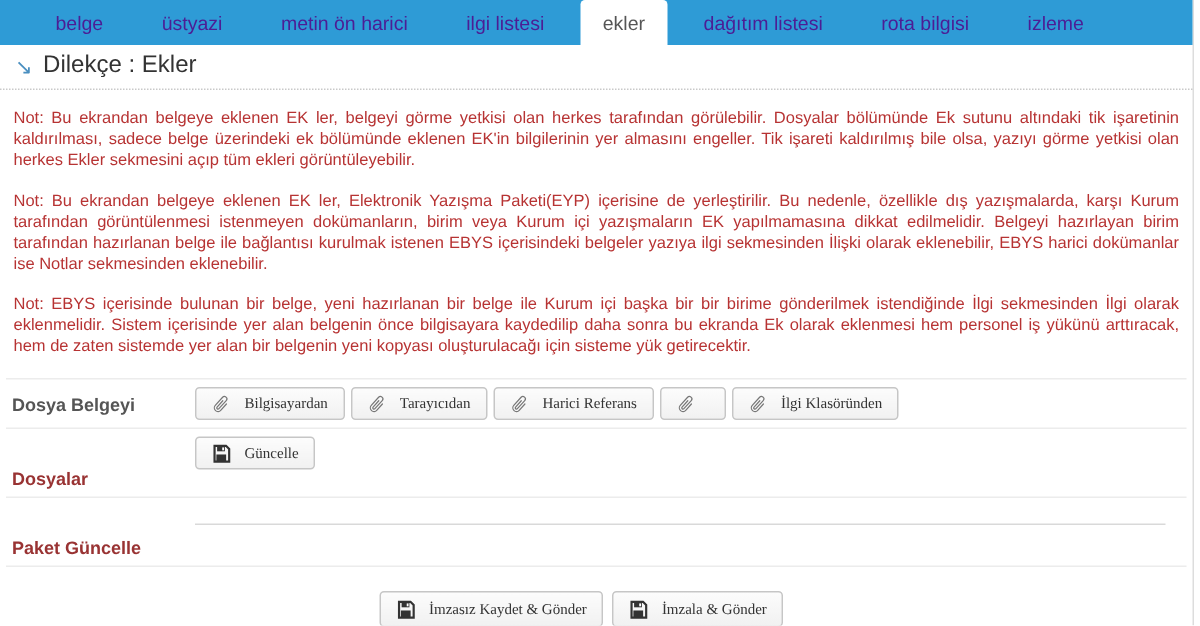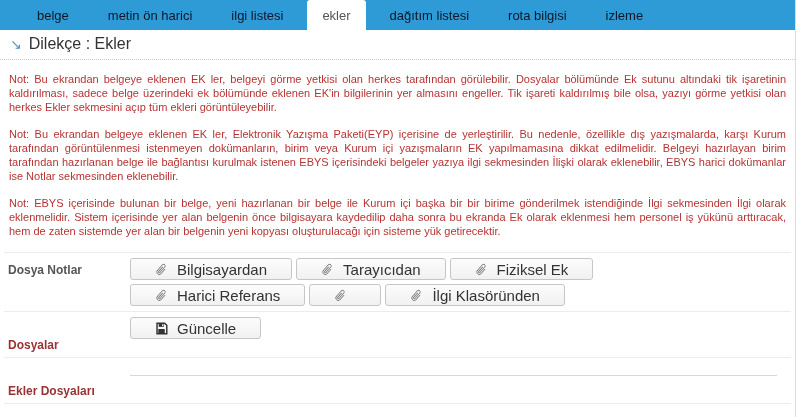--- a/index.html
+++ b/index.html
@@ -13,21 +13,21 @@
 
   
   .tabbar {
     height: 30px;
     background: #2e9bd6;
     display: flex;
     align-items: stretch;
     padding-left: 22px;
   }
   .tab {
-    color: #0f172a;
+    color: #4c1d95;
     font-size: 13px;
     padding: 0 15px;
     display: flex;
     align-items: center;
     margin-right: 9px;
     cursor: pointer;
     white-space: nowrap;
   }
   .tab.active {
     background: #fff;
@@ -69,44 +69,45 @@
   }
   .flabel.gray { color: #555; }
   .flabel.red  { color: #993333; margin-top: 16px; }
 
   .btn {
     display: inline-flex;
     align-items: center;
     background: linear-gradient(#fcfcfc, #f1f1f1);
     border: 1px solid #c6c6c6;
     border-radius: 3px;
-    font-family: Liberation Sans, sans-serif;
-    font-size: 15px;
+    font-family: Liberation Serif, serif;
+    font-size: 10px;
     color: #333;
-    padding: 3px 24px;
+    padding: 3px 10px;
     height: 22px;
     cursor: pointer;
     white-space: nowrap;
   }
   .btn .icon { display: inline-flex; margin-right: 9px; }
   .btn-wrap { display: flex; flex-wrap: wrap; gap: 4px; max-width: 590px; }
 
   .paket-line { flex: 1; border-top: 1px solid #d9d9d9; margin: 12px 10px 0 0; }
 
   
   .actions1 { display: flex; gap: 6px; margin: 16px 0 2px 253px; }
   .actions1 .btn { height: 24px; }
 </style>
 </head>
 <body>
 
 <div class="page">
 
   <div class="tabbar">
     <div class="tab">belge</div>
+    <div class="tab">üstyazi</div>
     <div class="tab">metin ön harici</div>
     <div class="tab">ilgi listesi</div>
     <div class="tab active">ekler</div>
     <div class="tab">dağıtım listesi</div>
     <div class="tab">rota bilgisi</div>
     <div class="tab">izleme</div>
   </div>
 
   <div class="titlebar">
     <span class="title-arrow">↘</span>
@@ -115,45 +116,37 @@
 
   <div class="notes">
     <p class="note">Not: Bu ekrandan belgeye eklenen EK ler, belgeyi görme yetkisi olan herkes tarafından görülebilir. Dosyalar bölümünde Ek sutunu altındaki tik işaretinin kaldırılması, sadece belge üzerindeki ek bölümünde eklenen EK'in bilgilerinin yer almasını engeller. Tik işareti kaldırılmış bile olsa, yazıyı görme yetkisi olan herkes Ekler sekmesini açıp tüm ekleri görüntüleyebilir.</p>
     <p class="note">Not: Bu ekrandan belgeye eklenen EK ler, Elektronik Yazışma Paketi(EYP) içerisine de yerleştirilir. Bu nedenle, özellikle dış yazışmalarda, karşı Kurum tarafından görüntülenmesi istenmeyen dokümanların, birim veya Kurum içi yazışmaların EK yapılmamasına dikkat edilmelidir. Belgeyi hazırlayan birim tarafından hazırlanan belge ile bağlantısı kurulmak istenen EBYS içerisindeki belgeler yazıya ilgi sekmesinden İlişki olarak eklenebilir, EBYS harici dokümanlar ise Notlar sekmesinden eklenebilir.</p>
     <p class="note">Not: EBYS içerisinde bulunan bir belge, yeni hazırlanan bir belge ile Kurum içi başka bir bir birime gönderilmek istendiğinde İlgi sekmesinden İlgi olarak eklenmelidir. Sistem içerisinde yer alan belgenin önce bilgisayara kaydedilip daha sonra bu ekranda Ek olarak eklenmesi hem personel iş yükünü arttıracak, hem de zaten sistemde yer alan bir belgenin yeni kopyası oluşturulacağı için sisteme yük getirecektir.</p>
   </div>
 
   <div class="sep"></div>
 
   <div class="frow">
-    <div class="flabel gray">Dosya Notlar</div>
+    <div class="flabel gray">Dosya Belgeyi</div>
     <div class="btn-wrap">
       <button class="btn">
         <span class="icon">
             <svg width="13" height="13" viewBox="0 0 16 16" style="transform:rotate(42deg)">
               <path fill="#777" d="M4.5 3a2.5 2.5 0 0 1 5 0v9a1.5 1.5 0 0 1-3 0V5a.5.5 0 0 1 1 0v7a.5.5 0 0 0 1 0V3a1.5 1.5 0 1 0-3 0v9a2.5 2.5 0 0 0 5 0V5a.5.5 0 0 1 1 0v7a3.5 3.5 0 1 1-7 0z"></path>
             </svg>
           </span>
         <span>Bilgisayardan</span>
       </button>
       <button class="btn">
         <span class="icon">
             <svg width="13" height="13" viewBox="0 0 16 16" style="transform:rotate(42deg)">
               <path fill="#777" d="M4.5 3a2.5 2.5 0 0 1 5 0v9a1.5 1.5 0 0 1-3 0V5a.5.5 0 0 1 1 0v7a.5.5 0 0 0 1 0V3a1.5 1.5 0 1 0-3 0v9a2.5 2.5 0 0 0 5 0V5a.5.5 0 0 1 1 0v7a3.5 3.5 0 1 1-7 0z"></path>
             </svg>
           </span>
         <span>Tarayıcıdan</span>
-      </button>
-      <button class="btn">
-        <span class="icon">
-            <svg width="13" height="13" viewBox="0 0 16 16" style="transform:rotate(42deg)">
-              <path fill="#777" d="M4.5 3a2.5 2.5 0 0 1 5 0v9a1.5 1.5 0 0 1-3 0V5a.5.5 0 0 1 1 0v7a.5.5 0 0 0 1 0V3a1.5 1.5 0 1 0-3 0v9a2.5 2.5 0 0 0 5 0V5a.5.5 0 0 1 1 0v7a3.5 3.5 0 1 1-7 0z"></path>
-            </svg>
-          </span>
-        <span>Fiziksel Ek</span>
       </button>
       <button class="btn">
         <span class="icon">
             <svg width="13" height="13" viewBox="0 0 16 16" style="transform:rotate(42deg)">
               <path fill="#777" d="M4.5 3a2.5 2.5 0 0 1 5 0v9a1.5 1.5 0 0 1-3 0V5a.5.5 0 0 1 1 0v7a.5.5 0 0 0 1 0V3a1.5 1.5 0 1 0-3 0v9a2.5 2.5 0 0 0 5 0V5a.5.5 0 0 1 1 0v7a3.5 3.5 0 1 1-7 0z"></path>
             </svg>
           </span>
         <span>Harici Referans</span>
       </button>
       <button class="btn">
@@ -187,21 +180,21 @@
             <rect x="4" y="8.6" width="8" height="5.4" fill="#333"></rect>
           </svg>
         </span>
       <span>Güncelle</span>
     </button>
   </div>
 
   <div class="sep"></div>
 
   <div class="frow">
-    <div class="flabel red">Ekler Dosyaları</div>
+    <div class="flabel red">Paket Güncelle</div>
     <div class="paket-line"></div>
   </div>
 
   <div class="sep"></div>
 
   <div class="actions1">
     <button class="btn">
       <span class="icon">
           <svg width="13" height="13" viewBox="0 0 16 16">
             <path d="M2.5 1.5h9.4l2.6 2.6v10.4H2.5z" fill="none" stroke="#333" stroke-width="1.8"></path>

